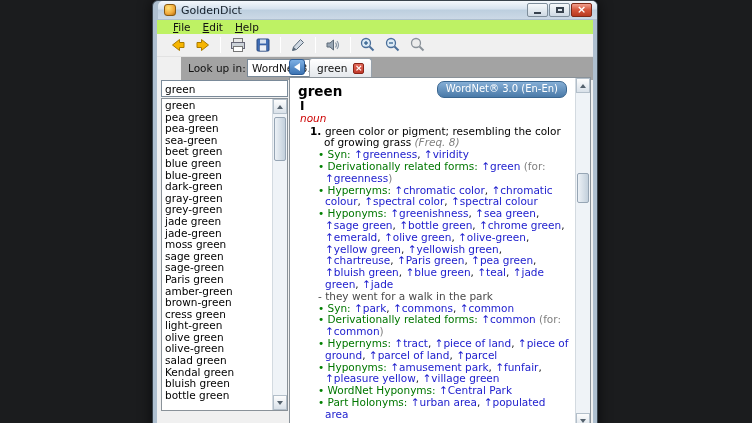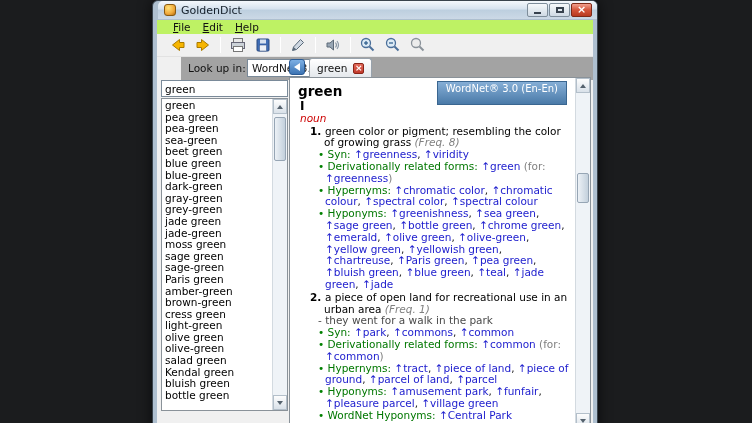--- a/index.html
+++ b/index.html
@@ -88,21 +88,21 @@
                   background:linear-gradient(90deg,#ecf1f6,#c3d0dc); }
 
   
   .article-box { position:absolute; left:132px; right:2px; top:57px; bottom:0;
                  background:#fff; border:1px solid #8a9299; }
   .article-content { position:absolute; left:0; top:0; right:15px; bottom:0; overflow:hidden;
                      padding:3px 6px 0 8px; }
   .headword-row { position:relative; height:18px; }
   .headword { font-size:13.5px; font-weight:bold; color:#000; }
   .dict-badge { position:absolute; right:2px; top:0; font-size:10px; color:#fff;
-                padding:1px 8px 10px; border-radius:0; border:1px solid #3a6690;
+                padding:1px 8px 3px; border-radius:7px; border:1px solid #3a6690;
                 background:linear-gradient(#85aed6,#4a7aa8); white-space:nowrap; }
   .article-body { margin-top:2px; font-size:10.5px; line-height:11.8px; color:#000; }
   .para { margin:0; }
   .ind0 { padding-left:2px; }
   .ind1 { padding-left:26px; text-indent:-14px; margin-top:1px; }
   .ind2 { padding-left:27px; text-indent:-7px; }
   .roman   { font-weight:bold; font-size:12px; }
   .pos     { color:#cc0000; font-style:italic; }
   .num     { font-weight:bold; }
   .def     { color:#000; }
@@ -280,26 +280,25 @@
             <span class="dict-badge">WordNet® 3.0 (En-En)</span>
           </div>
           <div class="article-body">
               <div class="para ind0"><span class="roman">I</span></div>
               <div class="para ind0"><span class="pos">noun</span></div>
               <div class="para ind1"><span class="num">1. </span><span class="def">green color or pigment; resembling the color of growing grass </span><span class="freq">(Freq. 8)</span></div>
               <div class="para ind2"><span class="bullet">• </span><span class="label">Syn: </span><span class="link">↑greenness</span><span class="sep">, </span><span class="link">↑viridity</span></div>
               <div class="para ind2"><span class="bullet">• </span><span class="label">Derivationally related forms: </span><span class="link">↑green</span><span class="gray"> (for: </span><span class="link">↑greenness</span><span class="gray">)</span></div>
               <div class="para ind2"><span class="bullet">• </span><span class="label">Hypernyms: </span><span class="link">↑chromatic color</span><span class="sep">, </span><span class="link">↑chromatic colour</span><span class="sep">, </span><span class="link">↑spectral color</span><span class="sep">, </span><span class="link">↑spectral colour</span></div>
               <div class="para ind2"><span class="bullet">• </span><span class="label">Hyponyms: </span><span class="link">↑greenishness</span><span class="sep">, </span><span class="link">↑sea green</span><span class="sep">, </span><span class="link">↑sage green</span><span class="sep">, </span><span class="link">↑bottle green</span><span class="sep">, </span><span class="link">↑chrome green</span><span class="sep">, </span><span class="link">↑emerald</span><span class="sep">, </span><span class="link">↑olive green</span><span class="sep">, </span><span class="link">↑olive-green</span><span class="sep">, </span><span class="link">↑yellow green</span><span class="sep">, </span><span class="link">↑yellowish green</span><span class="sep">, </span><span class="link">↑chartreuse</span><span class="sep">, </span><span class="link">↑Paris green</span><span class="sep">, </span><span class="link">↑pea green</span><span class="sep">, </span><span class="link">↑bluish green</span><span class="sep">, </span><span class="link">↑blue green</span><span class="sep">, </span><span class="link">↑teal</span><span class="sep">, </span><span class="link">↑jade green</span><span class="sep">, </span><span class="link">↑jade</span></div>
-              <div class="para ind1"><span class="num">2. </span><span class="def">a piece of open land for recreational use in an urban area </span><span class="freq">(Freq. 1)</span></div>
               <div class="para ind2"><span class="example">- they went for a walk in the park</span></div>
               <div class="para ind2"><span class="bullet">• </span><span class="label">Syn: </span><span class="link">↑park</span><span class="sep">, </span><span class="link">↑commons</span><span class="sep">, </span><span class="link">↑common</span></div>
               <div class="para ind2"><span class="bullet">• </span><span class="label">Derivationally related forms: </span><span class="link">↑common</span><span class="gray"> (for: </span><span class="link">↑common</span><span class="gray">)</span></div>
               <div class="para ind2"><span class="bullet">• </span><span class="label">Hypernyms: </span><span class="link">↑tract</span><span class="sep">, </span><span class="link">↑piece of land</span><span class="sep">, </span><span class="link">↑piece of ground</span><span class="sep">, </span><span class="link">↑parcel of land</span><span class="sep">, </span><span class="link">↑parcel</span></div>
-              <div class="para ind2"><span class="bullet">• </span><span class="label">Hyponyms: </span><span class="link">↑amusement park</span><span class="sep">, </span><span class="link">↑funfair</span><span class="sep">, </span><span class="link">↑pleasure parcel</span><span class="sep">, </span><span class="link">↑village green</span></div>
+              <div class="para ind2"><span class="bullet">• </span><span class="label">Hyponyms: </span><span class="link">↑amusement park</span><span class="sep">, </span><span class="link">↑funfair</span><span class="sep">, </span><span class="link">↑pleasure yellow</span><span class="sep">, </span><span class="link">↑village green</span></div>
               <div class="para ind2"><span class="bullet">• </span><span class="label">WordNet Hyponyms: </span><span class="link">↑Central Park</span></div>
               <div class="para ind2"><span class="bullet">• </span><span class="label">Part Holonyms: </span><span class="link">↑urban area</span><span class="sep">, </span><span class="link">↑populated area</span></div>
             </div>
         </div>
         <div class="vscroll">
           <div class="scroll-arrow up">
               <i class="tri-up-s"></i>
             </div>
           <div class="scroll-thumb" style="top:95px;height:30px;"></div>
           <div class="scroll-arrow down">

